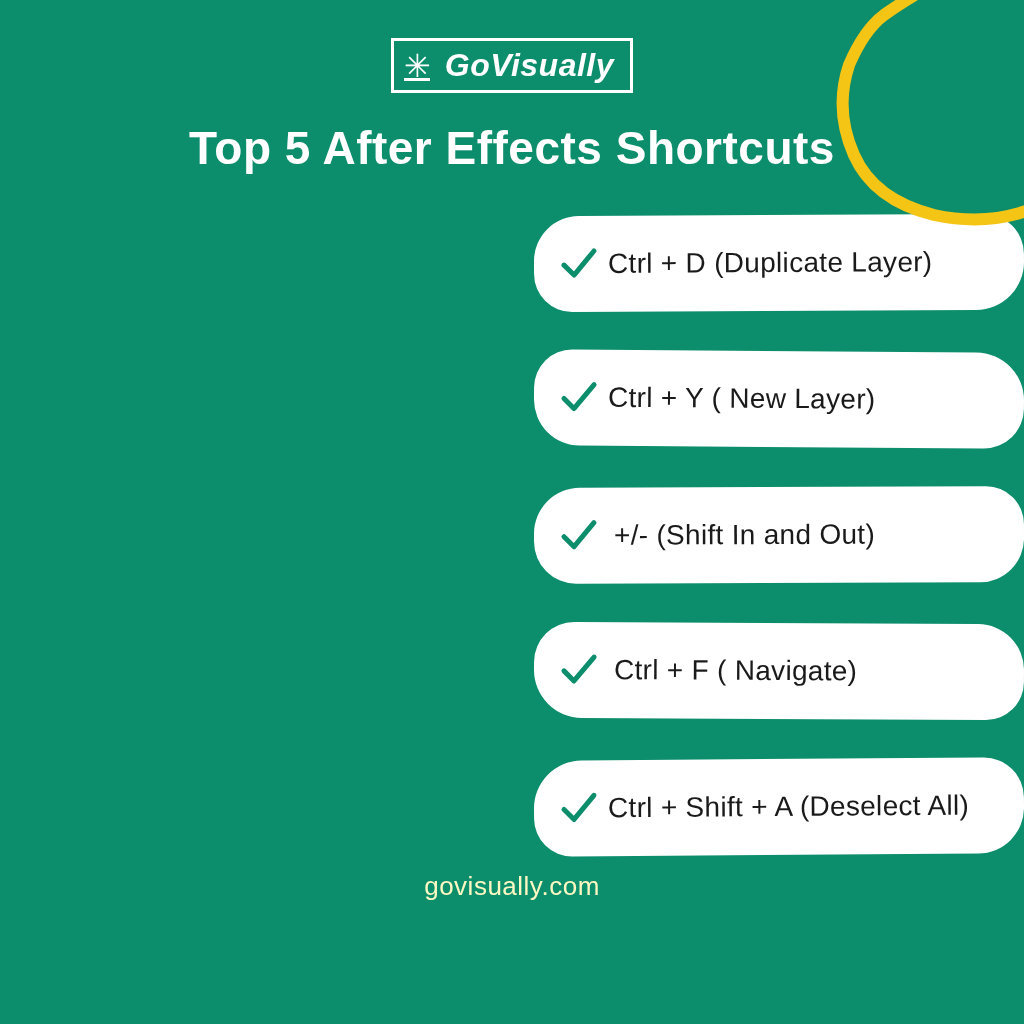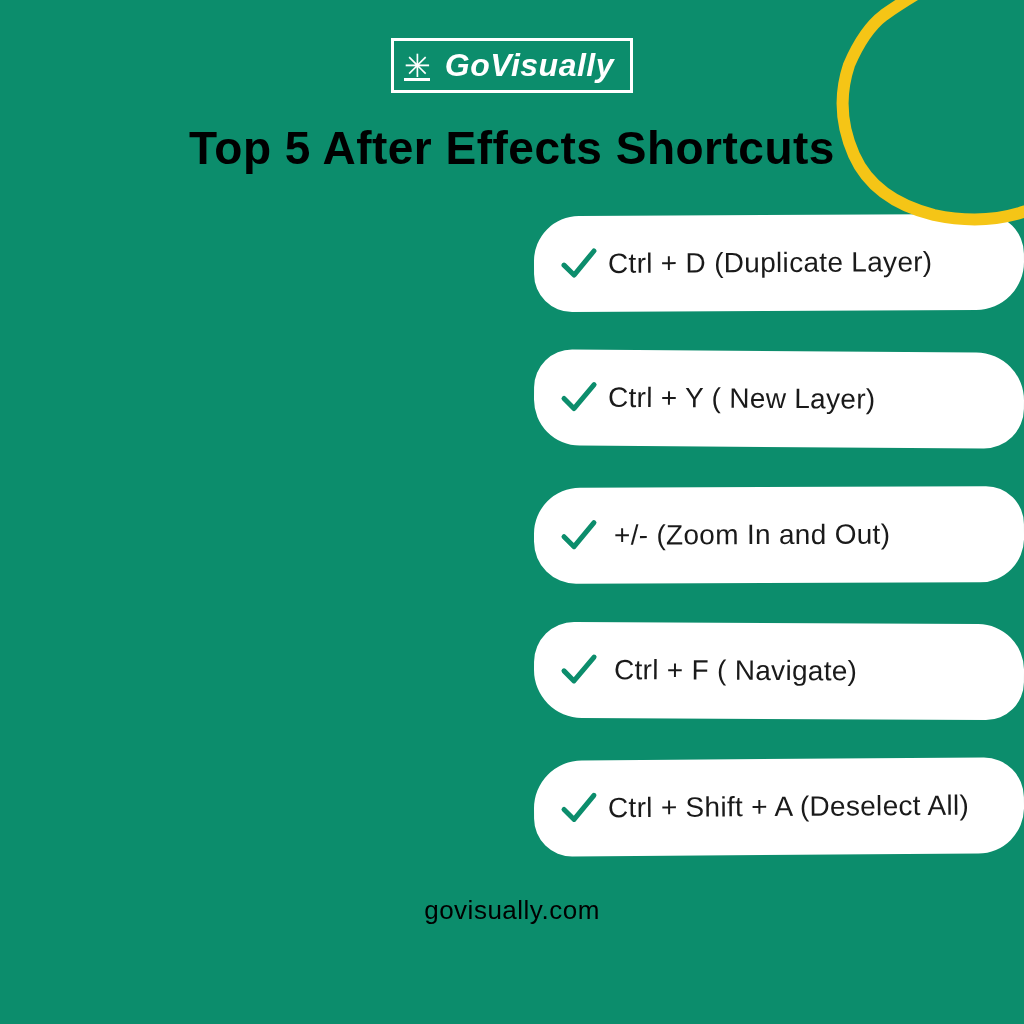--- a/index.html
+++ b/index.html
@@ -55,21 +55,21 @@
       margin-top: -4px;
     }
     .logo-text {
       color: #ffffff;
       font-size: 32px;
       font-weight: 700;
       letter-spacing: 0.5px;
       font-style: italic;
     }
     .title {
-      color: #000000;
+      color: #ffffff;
       font-size: 46px;
       font-weight: 700;
       text-align: center;
       margin-top: 28px;
       letter-spacing: 0.5px;
     }
     .shortcuts-list {
       display: flex;
       flex-direction: column;
       align-items: flex-end;
@@ -115,24 +115,24 @@
       font-size: 28px;
       font-weight: 500;
       letter-spacing: 0.3px;
       white-space: nowrap;
     }
     .item-3 .shortcut-text,
     .item-4 .shortcut-text {
       margin-left: 6px;
     }
     .footer {
-      color: #000000;
+      color: #fef9c3;
       font-size: 26px;
       text-align: center;
-      margin-top: 40px;
+      margin-top: 16px;
       font-weight: 400;
       letter-spacing: 0.5px;
     }
   </style>
 </head>
 <body>
 
 <svg class="yellow-blob" viewBox="0 0 280 265">
   <path d="M 80 45 Q 60 60 45 95 Q 30 140 50 185 Q 70 230 130 245 Q 200 260 255 225 Q 290 200 290 150 L 290 0 L 155 0 Q 108 25 80 45 Z" fill="none" stroke="#f5c516" stroke-width="12" stroke-linecap="round" stroke-linejoin="round"></path>
 </svg>
@@ -161,21 +161,21 @@
     <svg class="check-icon" width="42" height="42" viewBox="0 0 42 42">
       <path d="M 6 22 L 16 32 L 36 8" fill="none" stroke="#0c8d6c" stroke-width="5" stroke-linecap="round" stroke-linejoin="round"></path>
     </svg>
     <span class="shortcut-text">Ctrl + Y ( New Layer)</span>
   </div>
 
   <div class="shortcut-item item-3">
     <svg class="check-icon" width="42" height="42" viewBox="0 0 42 42">
       <path d="M 6 22 L 16 32 L 36 8" fill="none" stroke="#0c8d6c" stroke-width="5" stroke-linecap="round" stroke-linejoin="round"></path>
     </svg>
-    <span class="shortcut-text">+/- (Zoom In and Out)</span>
+    <span class="shortcut-text">+/- (Shift In and Out)</span>
   </div>
 
   <div class="shortcut-item item-4">
     <svg class="check-icon" width="42" height="42" viewBox="0 0 42 42">
       <path d="M 6 22 L 16 32 L 36 8" fill="none" stroke="#0c8d6c" stroke-width="5" stroke-linecap="round" stroke-linejoin="round"></path>
     </svg>
     <span class="shortcut-text">Ctrl + F ( Navigate)</span>
   </div>
 
   <div class="shortcut-item item-5">

